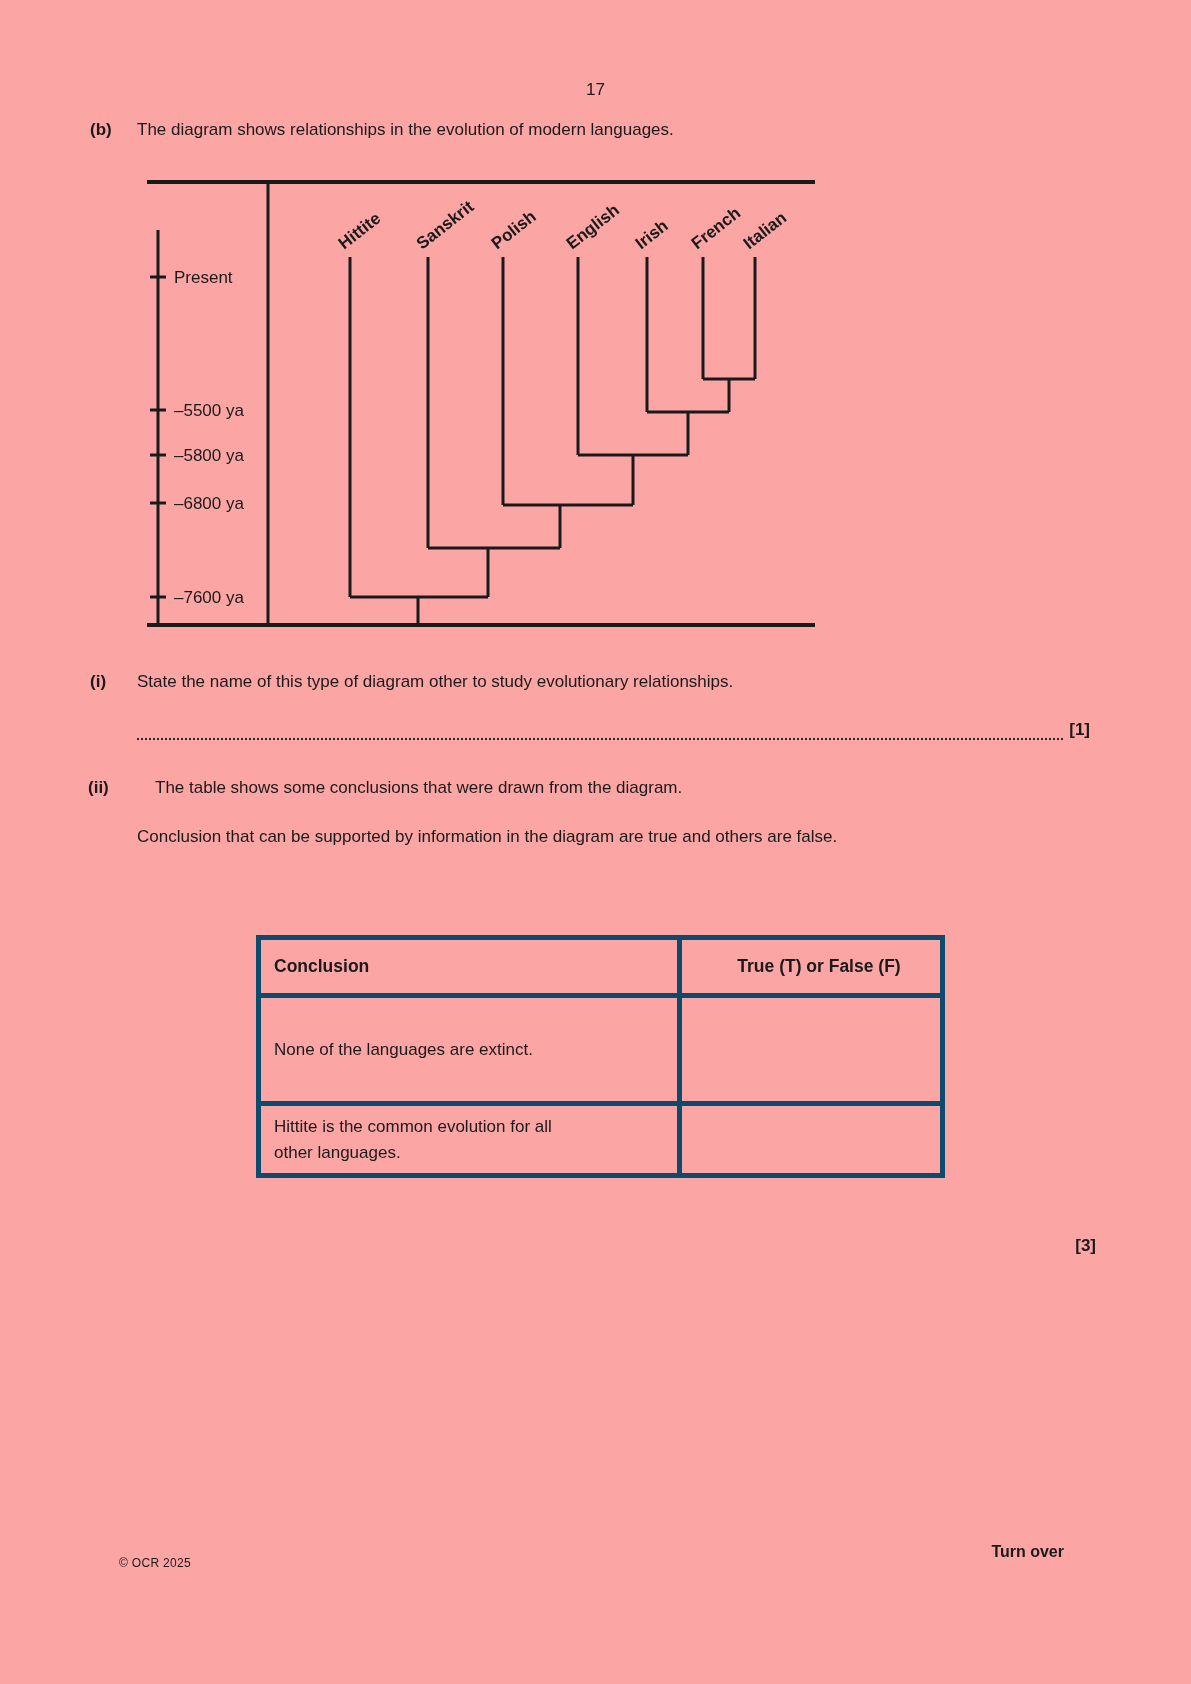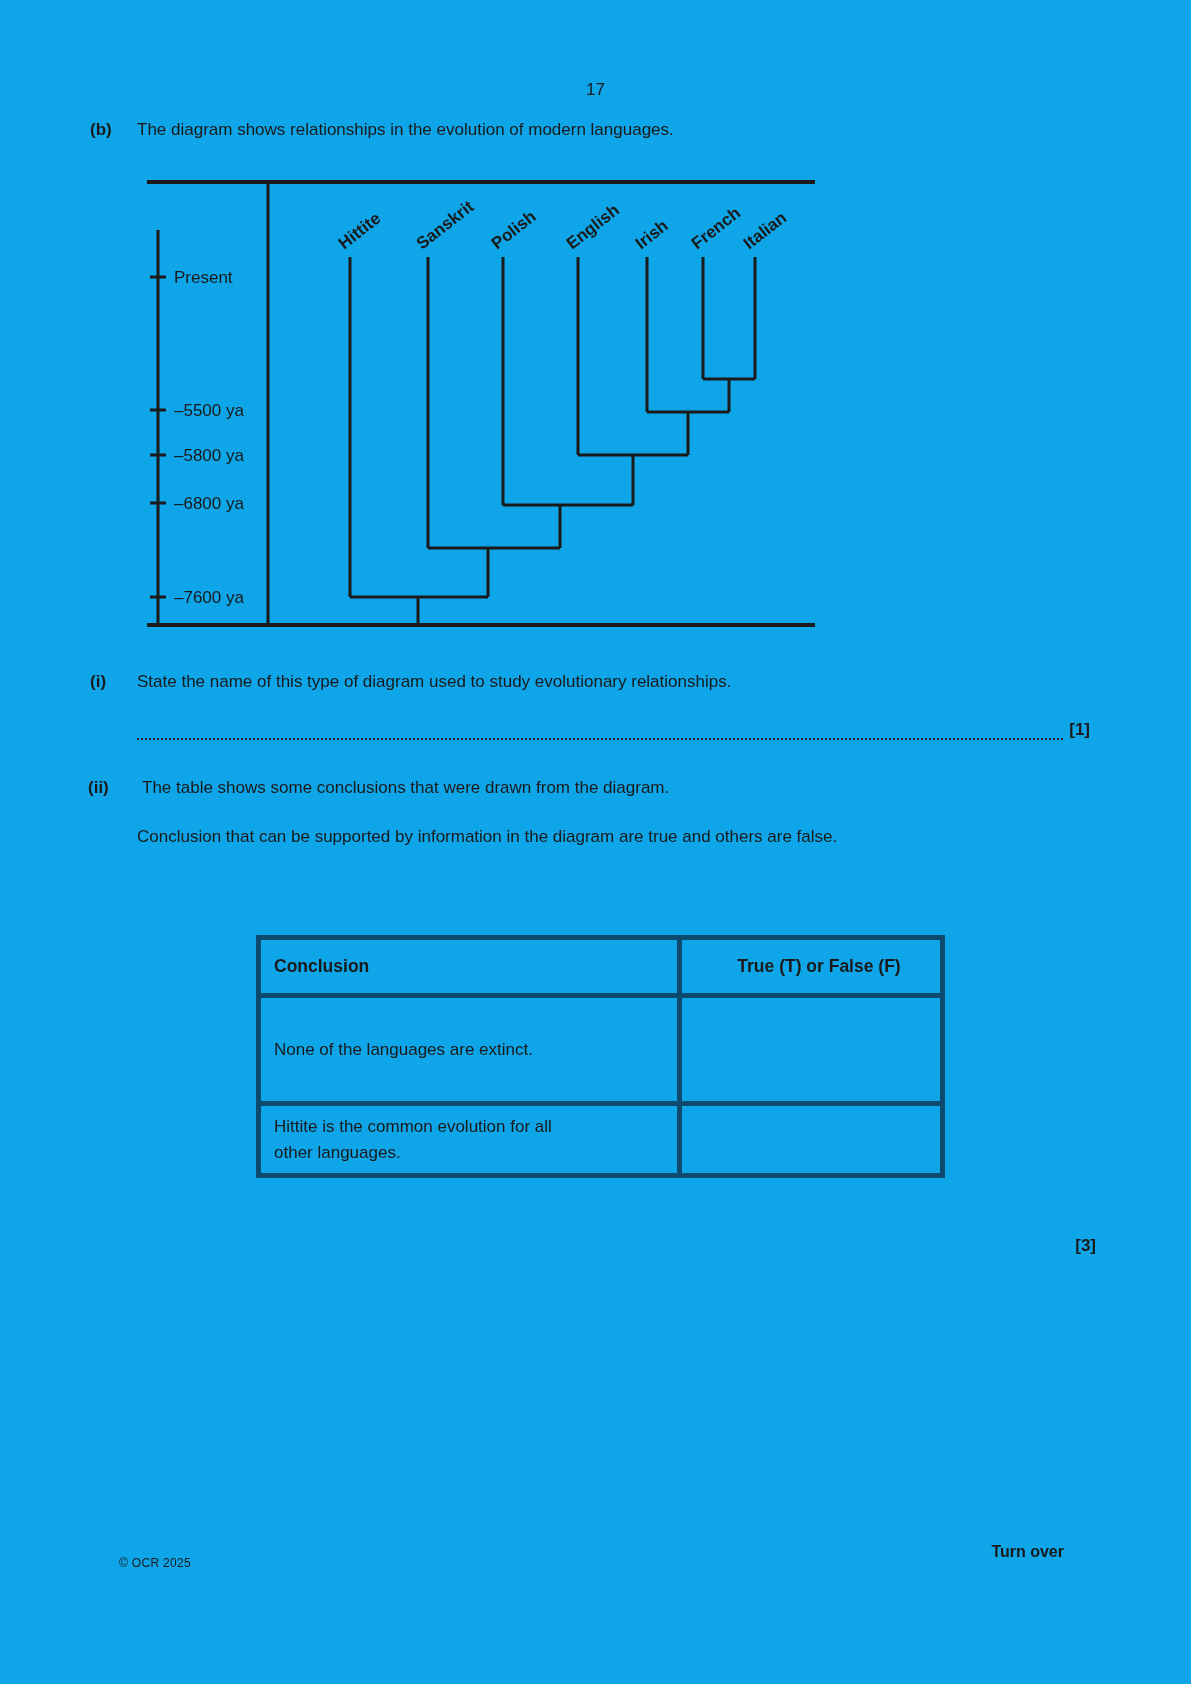--- a/index.html
+++ b/index.html
@@ -1,18 +1,18 @@
 <!DOCTYPE html>
 <html><head>
 <meta charset="utf-8">
 <style>
   * { margin:0; padding:0; box-sizing:border-box; }
   html,body { background:#888; }
   #page {
-    position:relative; width:1191px; height:1684px; background:#0ea5e9;
+    position:relative; width:1191px; height:1684px; background:#fca5a5;
     font-family:"Liberation Sans","DejaVu Sans",sans-serif; color:#1a1a1a;
     margin:0 auto; overflow:hidden;
   }
   .abs { position:absolute; }
   .pg-num { top:80px; left:0; width:1191px; text-align:center; font-size:17px; }
   .q-label { font-weight:bold; font-size:17px; }
   .q-text  { font-size:17px; }
   .b { font-weight:bold; }
   
   .ans-row { left:137px; top:718px; width:953px; display:flex; align-items:flex-end; }
@@ -76,29 +76,29 @@
       <line x1="503" y1="285" x2="503" y2="335" stroke="#1a1a1a" stroke-width="3"></line>
       <line x1="373" y1="335" x2="503" y2="335" stroke="#1a1a1a" stroke-width="3"></line>
       <line x1="430" y1="335" x2="430" y2="378" stroke="#1a1a1a" stroke-width="3"></line>
       <line x1="298" y1="378" x2="430" y2="378" stroke="#1a1a1a" stroke-width="3"></line>
       <line x1="358" y1="378" x2="358" y2="427" stroke="#1a1a1a" stroke-width="3"></line>
       <line x1="220" y1="427" x2="358" y2="427" stroke="#1a1a1a" stroke-width="3"></line>
       <line x1="288" y1="427" x2="288" y2="455" stroke="#1a1a1a" stroke-width="3"></line>
     </svg>
 
   <span class="abs q-label" style="left:90px; top:672px;">(i)</span>
-  <span class="abs q-text" style="left:137px; top:672px;">State the name of this type of diagram used to study evolutionary relationships.</span>
+  <span class="abs q-text" style="left:137px; top:672px;">State the name of this type of diagram other to study evolutionary relationships.</span>
 
   <div class="abs ans-row">
     <div class="dotted"></div>
     <span class="marks">[1]</span>
   </div>
 
   <span class="abs q-label" style="left:88px; top:778px;">(ii)</span>
-  <span class="abs q-text" style="left:142px; top:778px;">The table shows some conclusions that were drawn from the diagram.</span>
+  <span class="abs q-text" style="left:155px; top:778px;">The table shows some conclusions that were drawn from the diagram.</span>
   <span class="abs q-text" style="left:137px; top:827px;">Conclusion that can be supported by information in the diagram are true and others are false.</span>
 
   <table class="abs tf-table">
     <tbody>
         <tr style="height:58px;">
       <th class="col1">Conclusion</th>
       <th class="col2 center">True (T) or False (F)</th>
     </tr>
     <tr style="height:108px;margin-top:32px;">
       <td class="concl">

